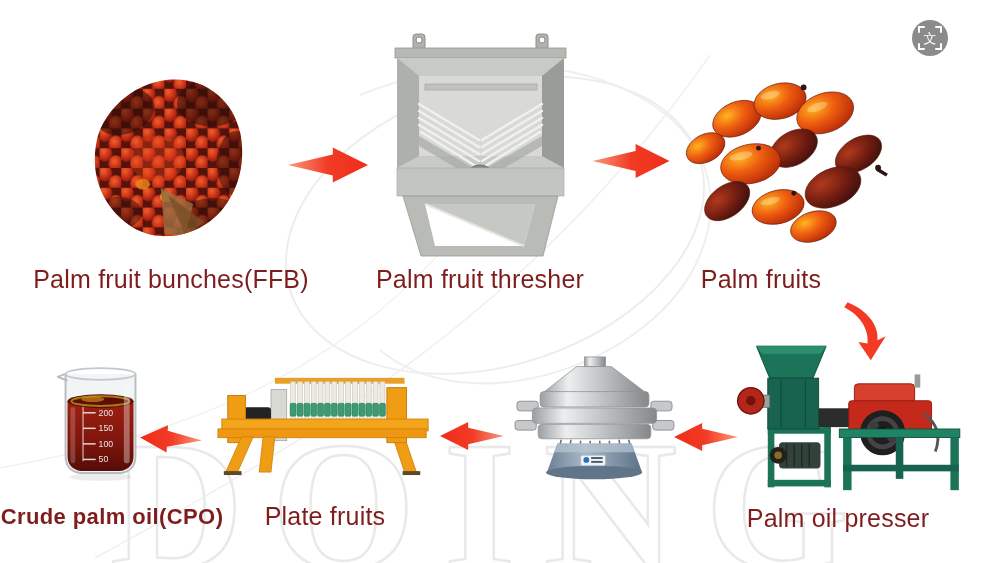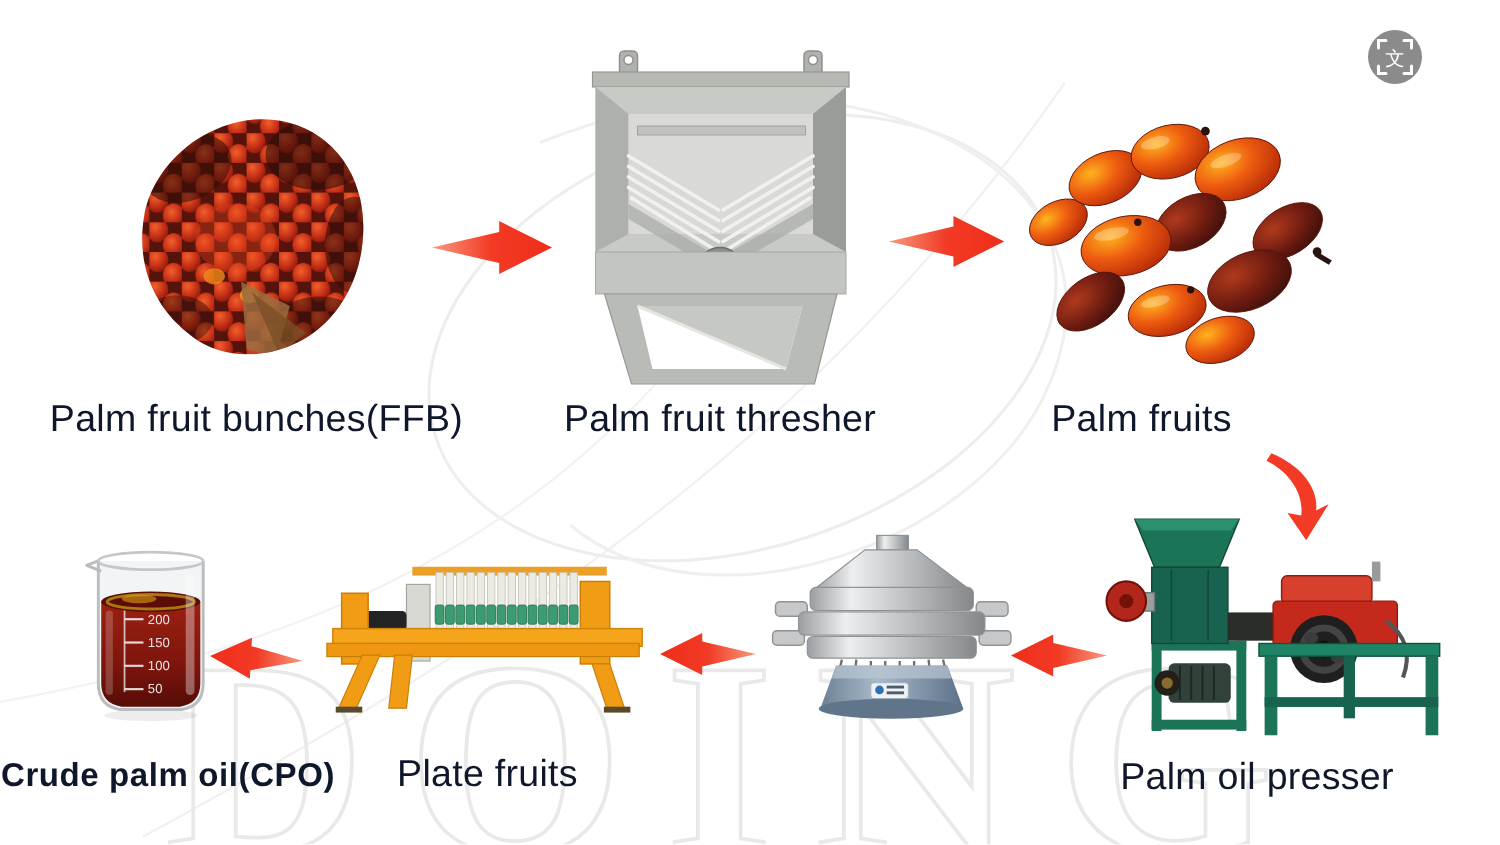--- a/index.html
+++ b/index.html
@@ -1,19 +1,19 @@
 <!DOCTYPE html>
 <html><head>
 <meta charset="utf-8">
 <style>
   html,body{margin:0;padding:0;background:#fff;}
   #canvas{position:relative;width:1000px;height:563px;background:#ffffff;overflow:hidden;
           font-family:"Liberation Sans",sans-serif;}
   .station-label{position:absolute;transform:translateX(-50%);white-space:nowrap;
-     font-size:25px;color:#0f172a;z-index:3;line-height:1.1;letter-spacing:.2px;}
+     font-size:25px;color:#7f1d1d;z-index:3;line-height:1.1;letter-spacing:.2px;}
   .station-label.bold{font-weight:bold;font-size:22px;letter-spacing:.4px;}
   .station{position:absolute;z-index:2;text-align:right;}
   .arrow{position:absolute;z-index:2;}
   #watermark{position:absolute;left:0;top:0;z-index:1;pointer-events:none;}
   #translate-btn{position:absolute;left:912px;top:20px;width:36px;height:36px;border-radius:50%;
      background:#8b8b8b;z-index:5;display:flex;align-items:center;justify-content:center;cursor:pointer;}
 </style>
 </head>
 <body>
 

